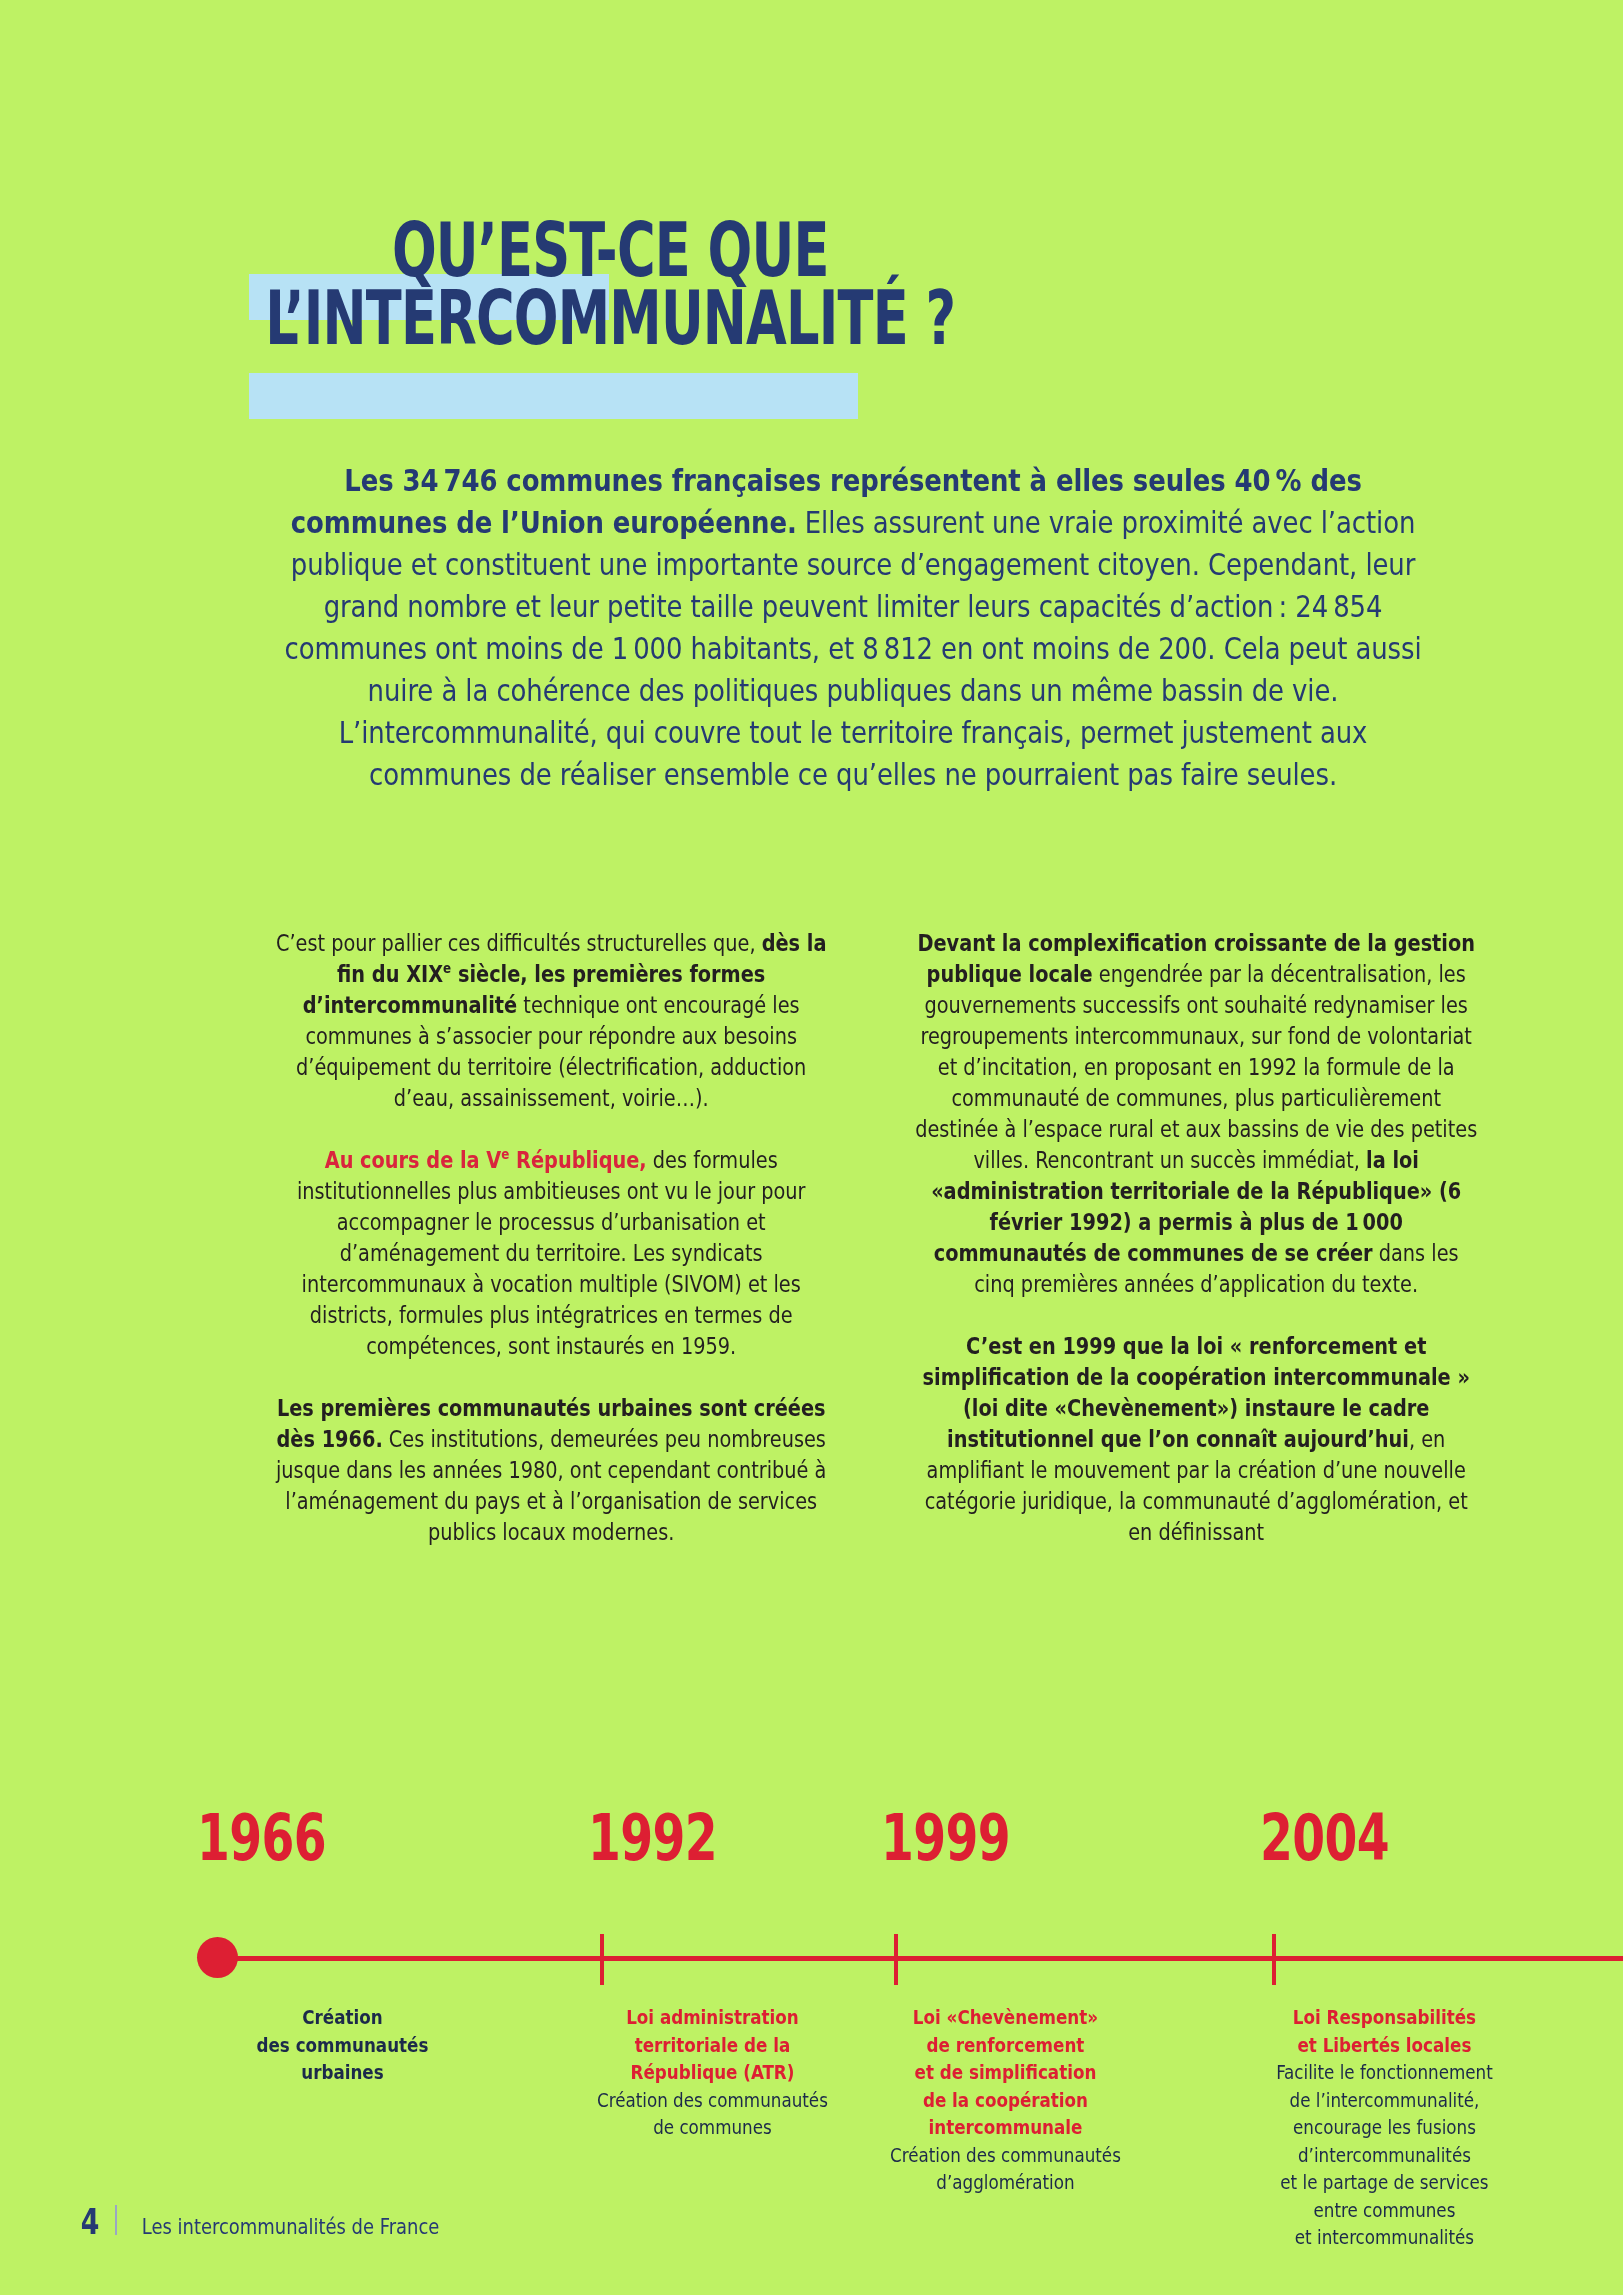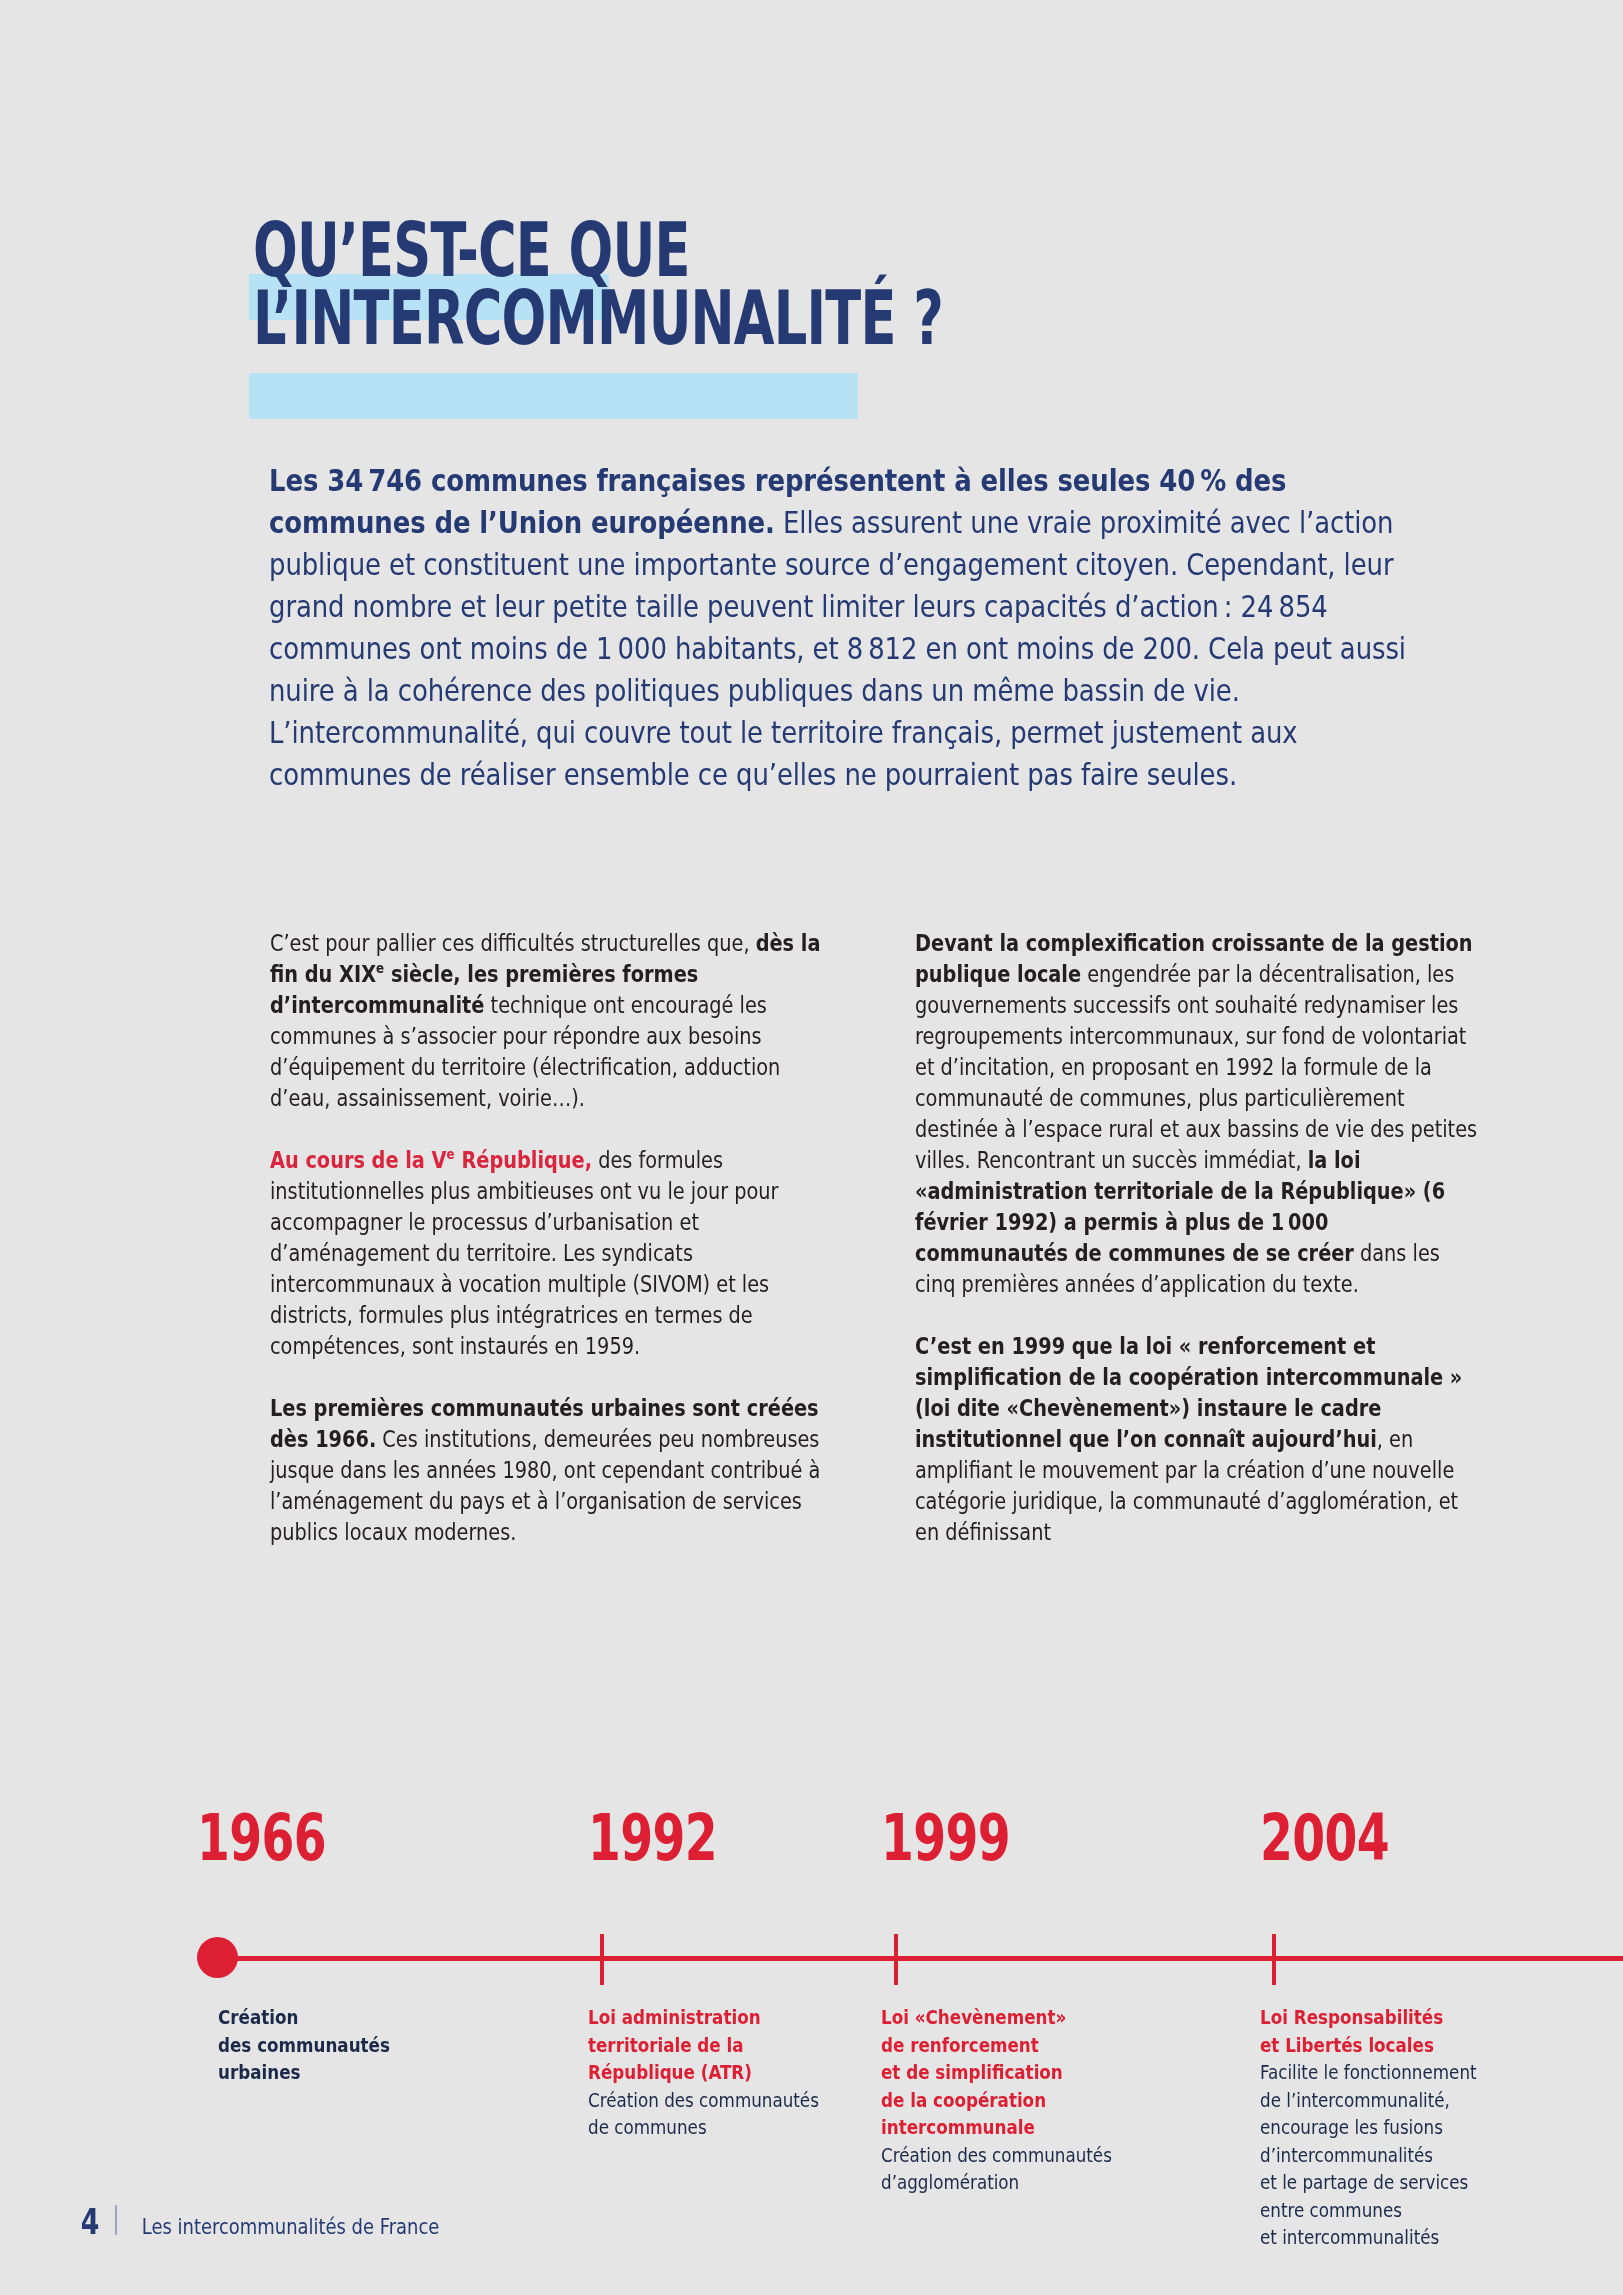--- a/index.html
+++ b/index.html
@@ -12,22 +12,23 @@
     width: 1623px;
     height: 2295px;
     position: relative;
     font-family: "Liberation Sans", sans-serif;
     -webkit-font-smoothing: antialiased;
   }
 
   .page {
     position: absolute;
     inset: 0;
-    background: #e5e5e5;
+    background: #bef264;
     overflow: hidden;
+    text-align: center;
   }
 
   
   .title-block {
     position: absolute;
     left: 253px;
     top: 216px;
     width: 916px;
   }
   .title-line {

